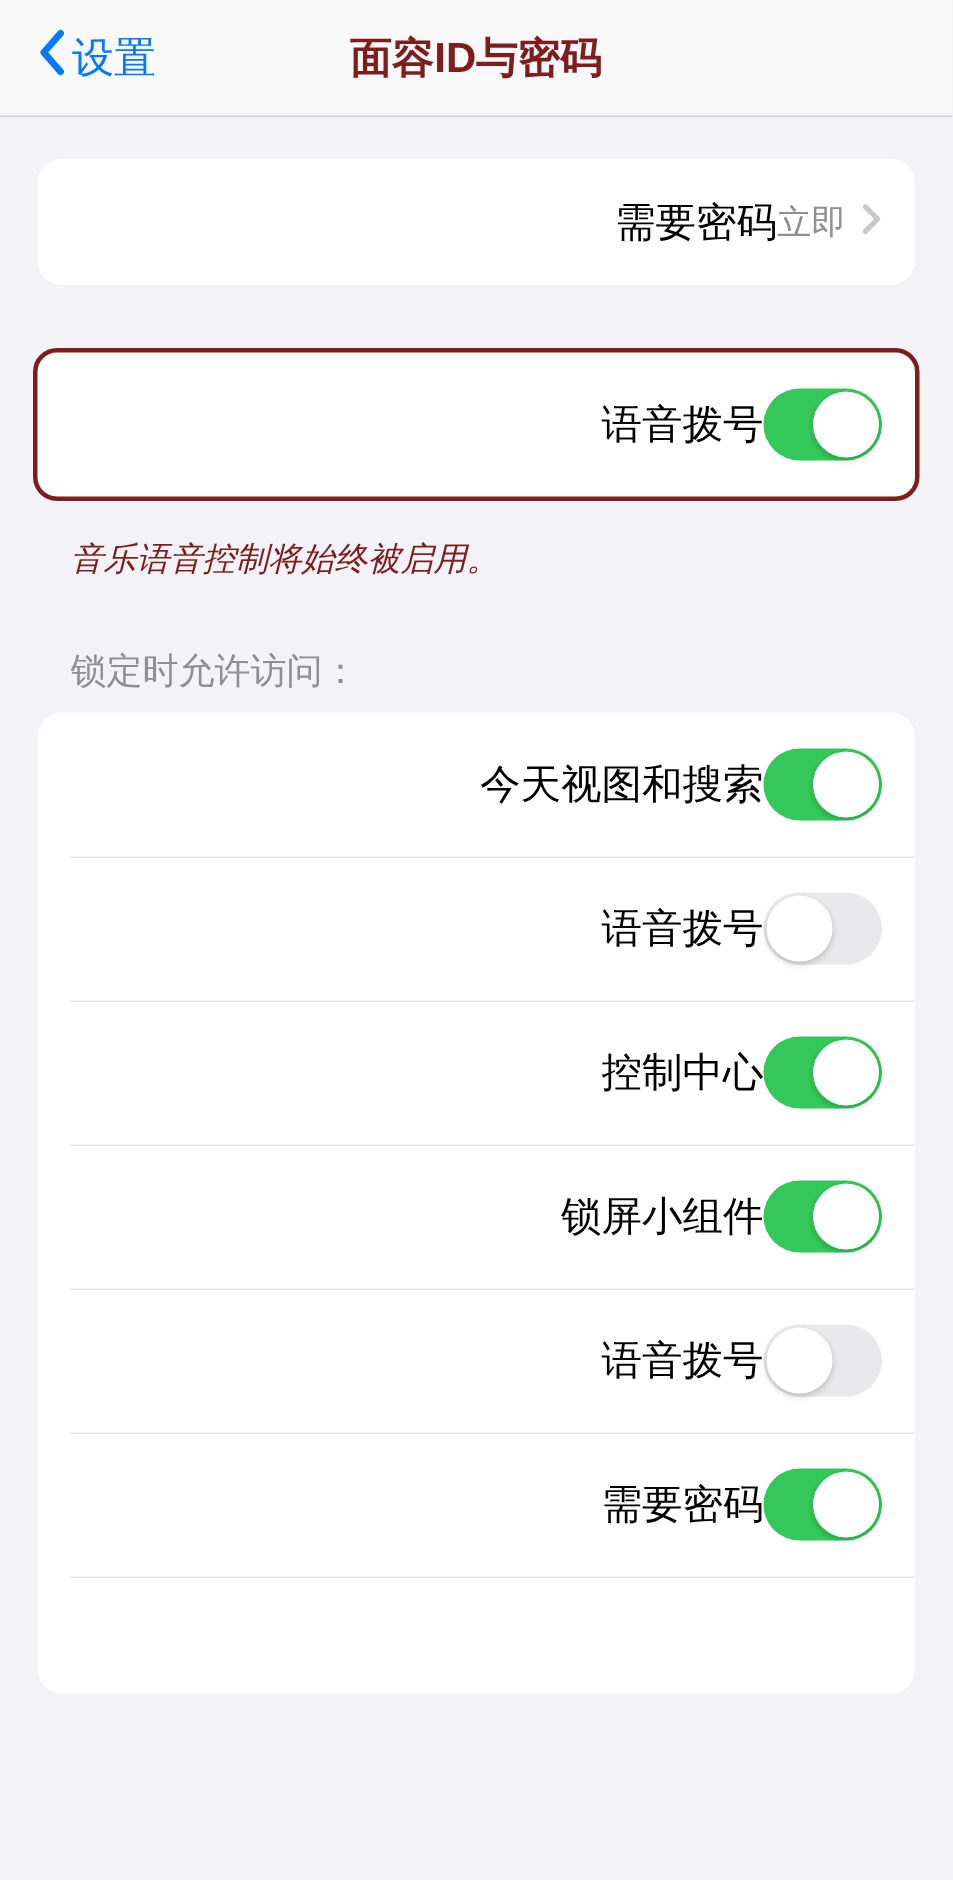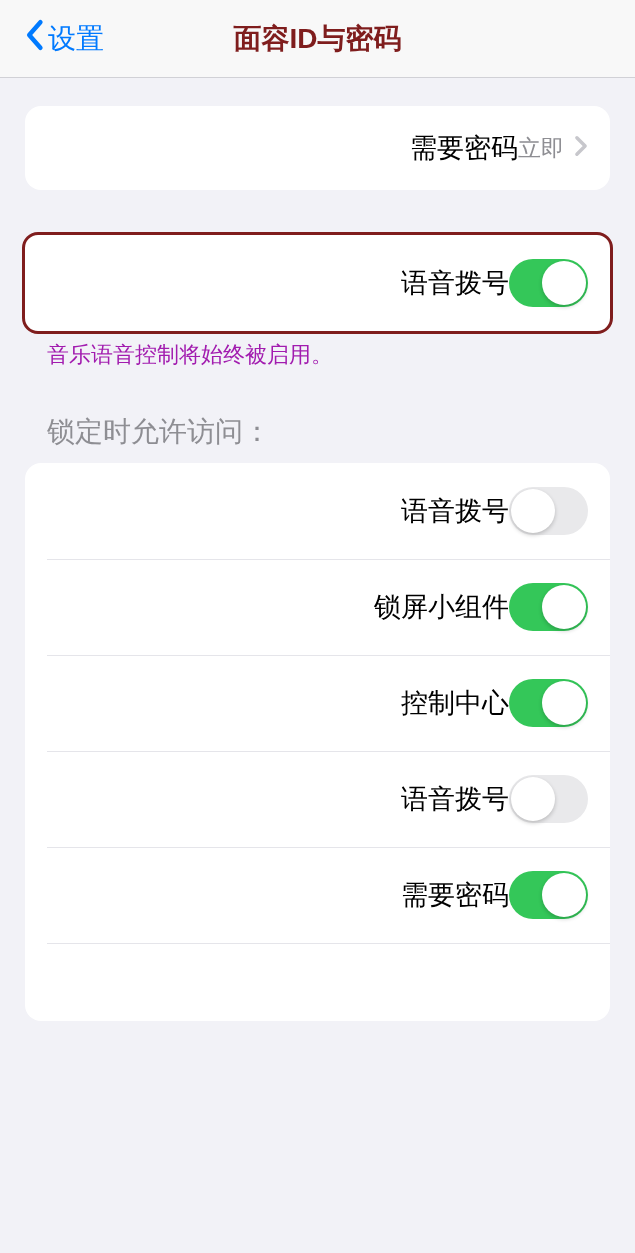--- a/index.html
+++ b/index.html
@@ -87,26 +87,27 @@
       font-size: 23px;
       color: #8e8e93;
     }
     .chevron-right {
       color: #c7c7cc;
       font-size: 28px;
       font-weight: 600;
     }
     .footer-text {
       font-size: 22px;
-      color: #a21caf;
-      padding: 6px 22px 0 22px;
+      color: #7f1d1d;
+      padding: 24px 22px 0 22px;
       line-height: 1.4;
+      font-style: italic;
     }
     .section-header {
-      font-size: 28px;
+      font-size: 24px;
       color: #8e8e93;
       padding: 0 22px 12px 22px;
     }
     .spacer-top { height: 28px; }
     .spacer-section { height: 42px; }
     .toggle {
       width: 79px;
       height: 48px;
       border-radius: 24px;
       position: relative;
@@ -182,29 +183,33 @@
     </div>
   </div>
   <div class="footer-text">音乐语音控制将始终被启用。</div>
 
   <div class="spacer-section"></div>
 
   <div class="section-header">锁定时允许访问：</div>
 
   <div class="card" id="lock-access-list">
       <div class="row">
+        <span class="row-label">今天视图和搜索</span>
+        <div class="toggle on"></div>
+      </div>
+      <div class="row">
         <span class="row-label">语音拨号</span>
         <div class="toggle off"></div>
       </div>
       <div class="row">
+        <span class="row-label">控制中心</span>
+        <div class="toggle on"></div>
+      </div>
+      <div class="row">
         <span class="row-label">锁屏小组件</span>
-        <div class="toggle on"></div>
-      </div>
-      <div class="row">
-        <span class="row-label">控制中心</span>
         <div class="toggle on"></div>
       </div>
       <div class="row">
         <span class="row-label">语音拨号</span>
         <div class="toggle off"></div>
       </div>
       <div class="row">
         <span class="row-label">需要密码</span>
         <div class="toggle on"></div>
       </div>

